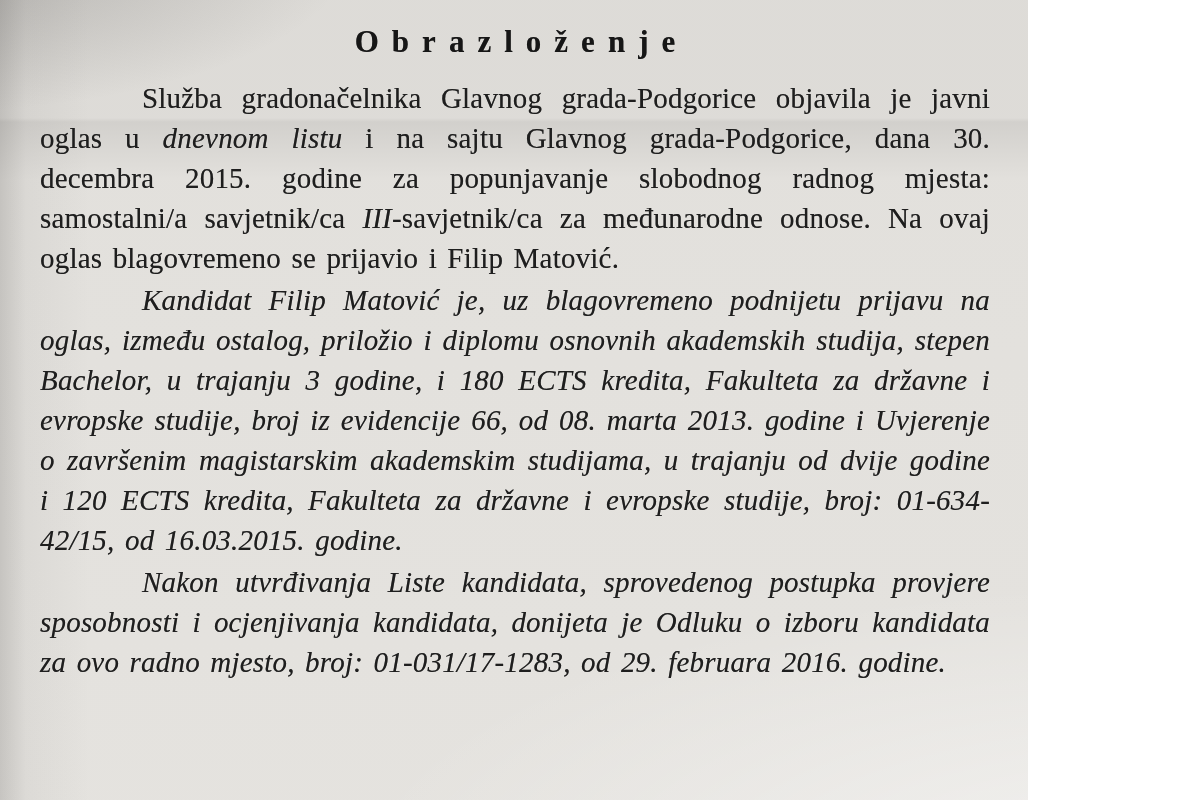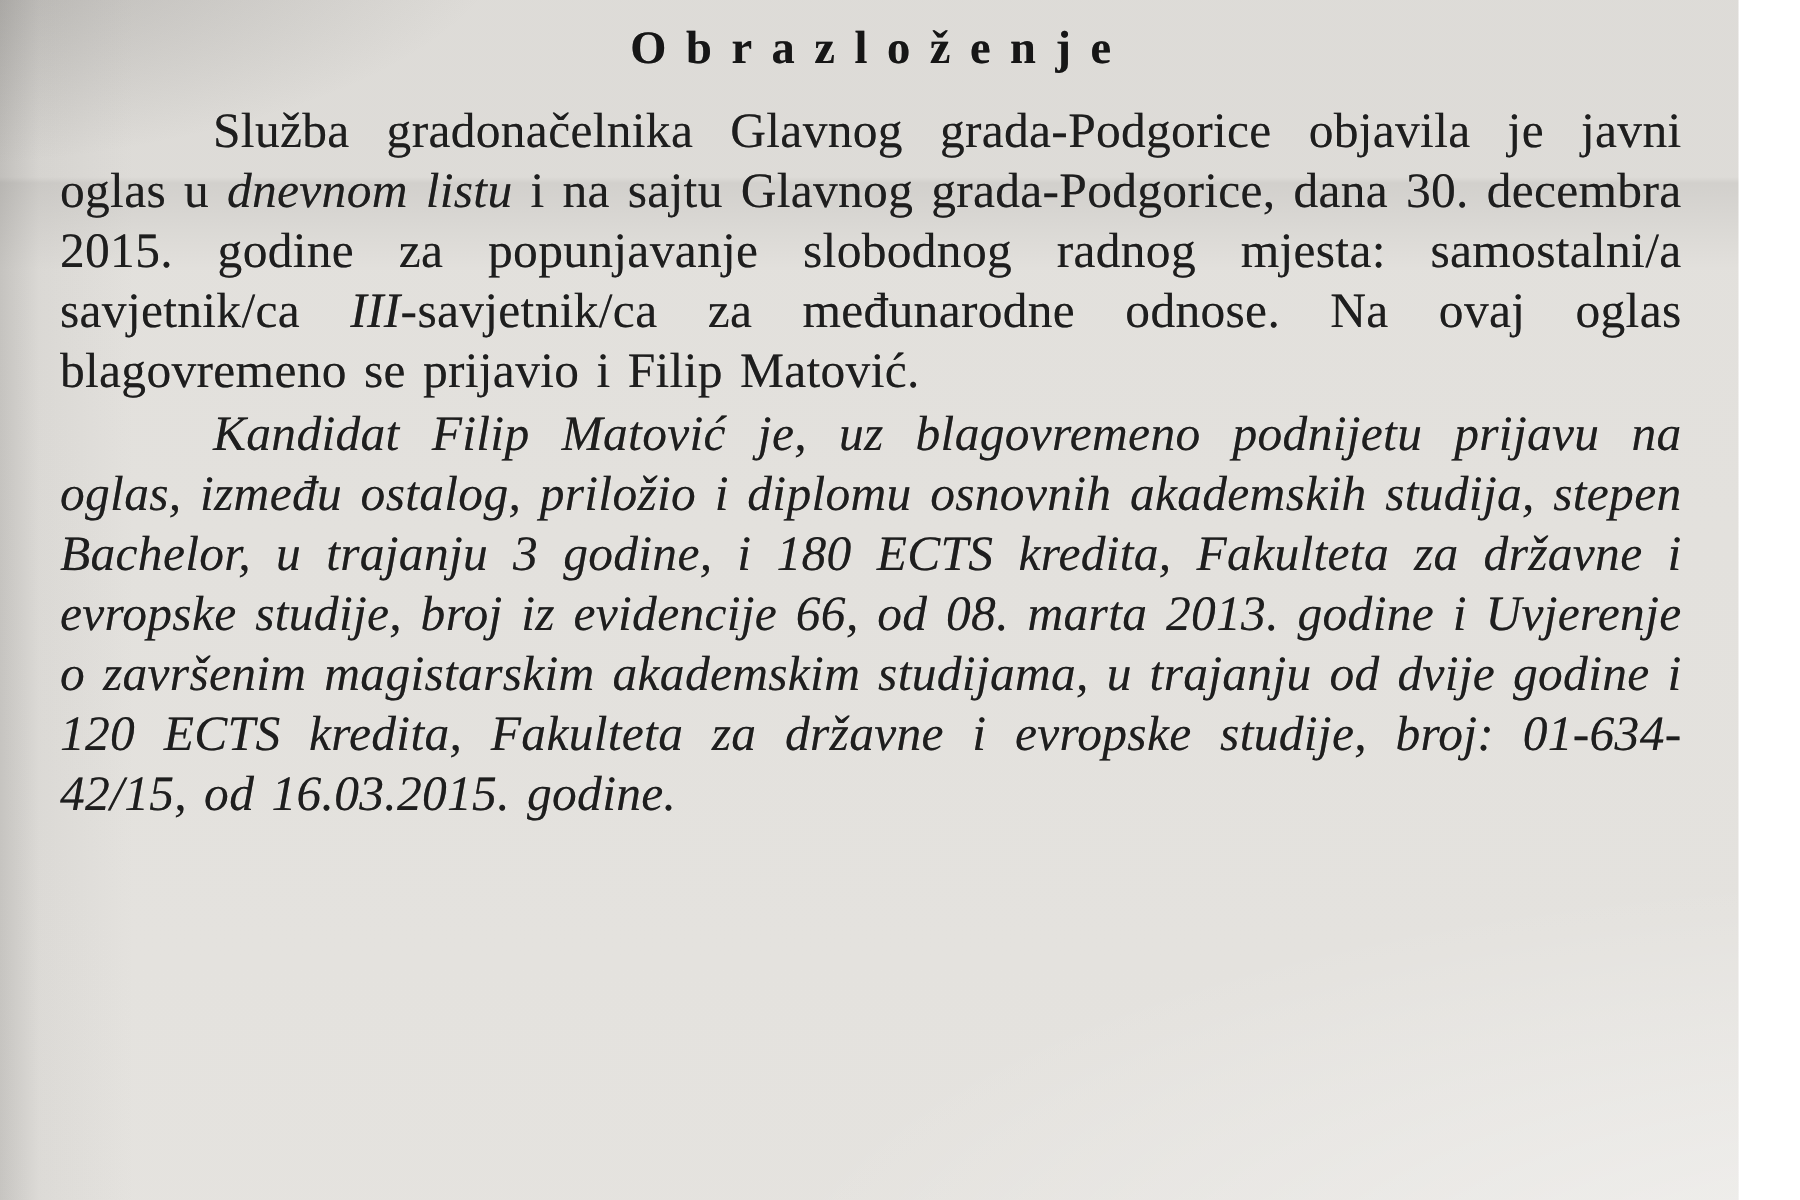--- a/index.html
+++ b/index.html
@@ -7,45 +7,45 @@
     padding: 0;
   }
   body {
     width: 1200px;
     height: 800px;
     overflow: hidden;
     font-family: "Liberation Serif", "DejaVu Serif", serif;
   }
   .scan-page {
     position: relative;
-    width: 1159px;
+    width: 1028px;
     height: 800px;
     box-sizing: border-box;
-    padding: 6px 38px 0 40px;
+    padding: 16px 38px 0 40px;
     color: #1e1e1e;
     
     background:
       radial-gradient(1400px 500px at 115% 110%, rgba(255,255,255,0.55), rgba(255,255,255,0) 60%),
       radial-gradient(700px 260px at -8% -6%, rgba(70,68,66,0.30), rgba(70,68,66,0) 62%),
       linear-gradient(180deg, rgba(120,118,115,0.10) 0px, rgba(120,118,115,0.10) 118px, rgba(90,88,86,0.16) 122px, rgba(120,118,115,0.06) 180px, rgba(120,118,115,0.04) 100%),
       linear-gradient(90deg, rgba(60,58,56,0.18) 0px, rgba(60,58,56,0.05) 26px, rgba(60,58,56,0.0) 90px),
       #e9e7e3;
   }
   .doc-title {
     text-align: center;
     font-size: 31px;
     font-weight: 600;
     letter-spacing: 0.42em;
     margin: 8px 0 18px 0;
     padding-left: 0.42em; 
     color: #161616;
   }
   .doc-body p {
     margin: 0;
-    font-size: 33px;
+    font-size: 29px;
     line-height: 40px;
     text-align: justify;
     text-indent: 102px;
     word-spacing: 3px;
     letter-spacing: 0.2px;
   }
   .doc-body p + p {
     margin-top: 2px;
     font-style: italic;
   }
@@ -56,14 +56,15 @@
   .doc-title, .doc-body { text-shadow: 0 0 0.4px rgba(30,30,30,0.55); }
 </style>
 </head>
 <body>
 
 <div class="scan-page">
   <div class="doc-title">Obrazloženje</div>
   <div class="doc-body">
       <p><span>Služba gradonačelnika Glavnog grada-Podgorice objavila je javni oglas u </span><span class="seg-italic">dnevnom listu</span><span> i na sajtu Glavnog grada-Podgorice, dana 30. decembra 2015. godine za popunjavanje slobodnog radnog mjesta: samostalni/a savjetnik/ca </span><span class="seg-italic">III</span><span>-savjetnik/ca za međunarodne odnose. Na ovaj oglas blagovremeno se prijavio i Filip Matović.</span></p>
       <p><span>Kandidat Filip Matović je, uz blagovremeno podnijetu prijavu na oglas, između ostalog, priložio i diplomu osnovnih akademskih studija, stepen Bachelor, u trajanju 3 godine, i 180 ECTS kredita, Fakulteta za državne i evropske studije, broj iz evidencije 66, od 08. marta 2013. godine i Uvjerenje o završenim magistarskim akademskim studijama, u trajanju od dvije godine i 120 ECTS kredita, Fakulteta za državne i evropske studije, broj: 01-634-42/15, od 16.03.2015. godine.</span></p>
+      <p><span>Nakon utvrđivanja Liste kandidata, sprovedenog postupka provjere sposobnosti i ocjenjivanja kandidata, donijeta je Odluku o izboru kandidata za ovo radno mjesto, broj: 01-031/17-1283, od 29. februara 2016. godine.</span></p>
     </div>
 </div>
 
 </body></html>

